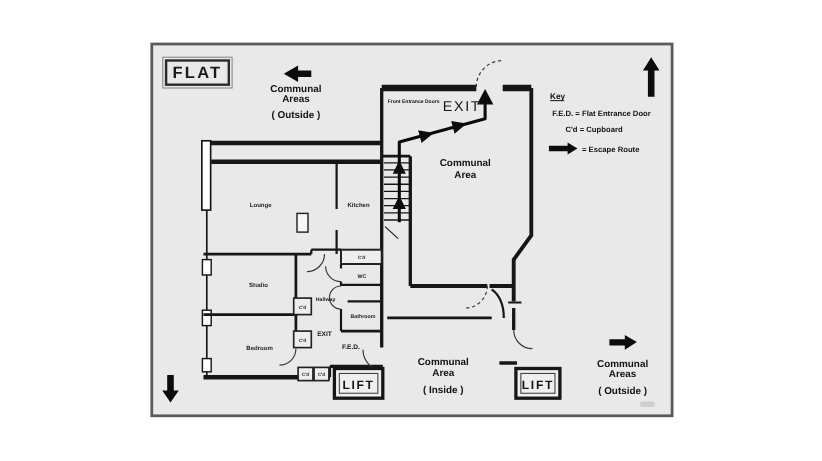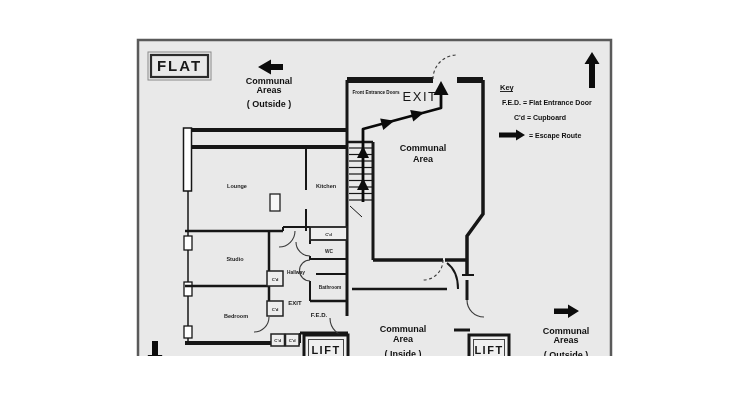--- a/index.html
+++ b/index.html
@@ -1,16 +1,16 @@
 <!DOCTYPE html>
 <html><head>
 <meta charset="utf-8">
 <style>
   html,body{margin:0;padding:0;background:#ffffff;}
-  .page{position:relative;width:747px;height:356px;background:#ffffff;overflow:hidden;
+  .page{position:relative;width:747px;height:419px;background:#ffffff;overflow:hidden;
         font-family:"Liberation Sans",sans-serif;}
   svg{position:absolute;left:136px;top:38px;}
   text{fill:#111;font-family:"Liberation Sans",sans-serif;}
   .t-flat{font-size:15px;font-weight:600;letter-spacing:2px;fill:#1a1a1a;}
   .t-comm{font-size:9px;font-weight:700;}
   .t-key{font-size:7px;font-weight:700;}
   .t-keyt{font-size:7.5px;font-weight:700;}
   .t-exit{font-size:13px;font-weight:500;letter-spacing:1.5px;fill:#161616;}
   .t-fed-top{font-size:4.6px;font-weight:700;}
   .t-room{font-size:5.5px;font-weight:600;fill:#222;}

